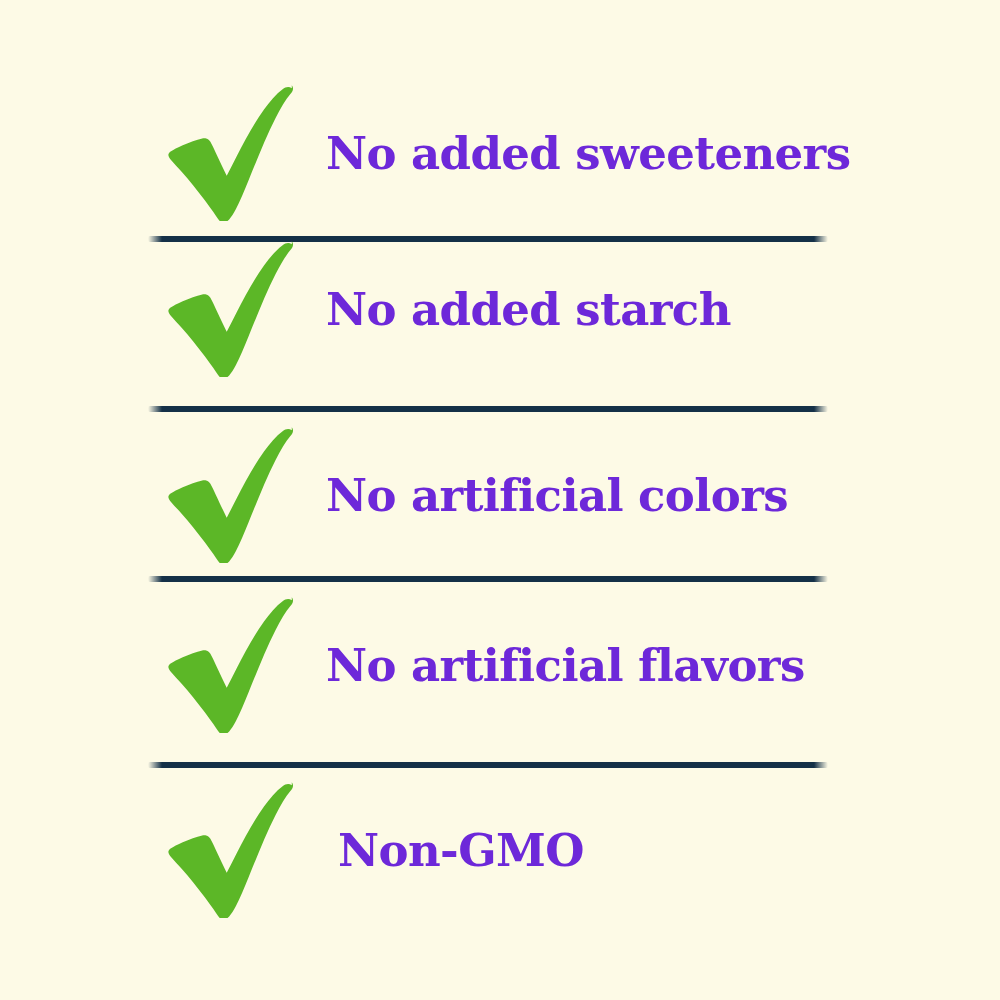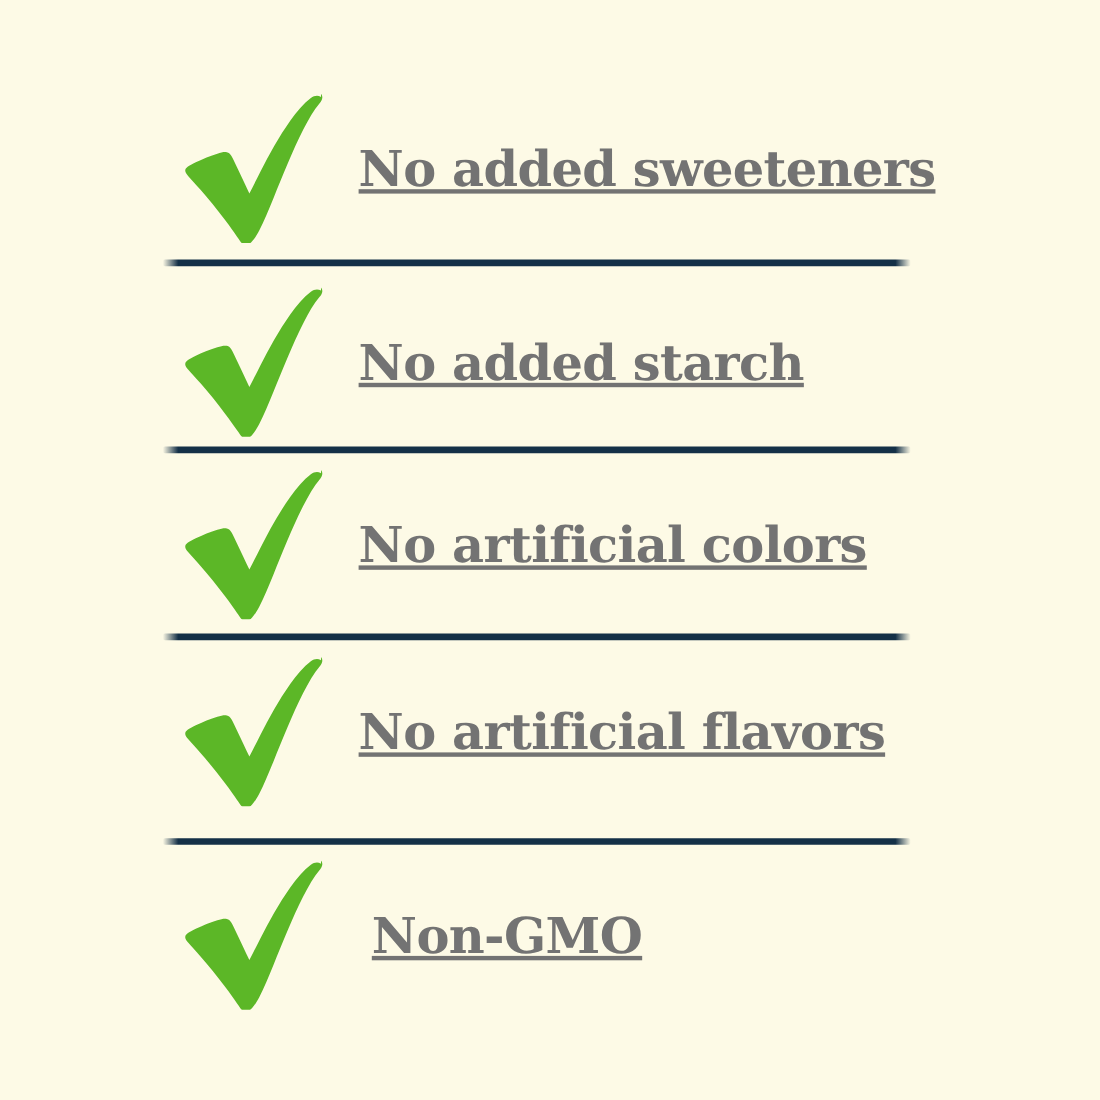--- a/index.html
+++ b/index.html
@@ -34,21 +34,21 @@
   .row {
     position: absolute;
     left: 150px;
     width: 700px;
     height: 170px;
     display: flex;
     align-items: center;
   }
 
   .row-1 { top: 68px; }
-  .row-2 { top: 244px; }
+  .row-2 { top: 224px; }
   .row-3 { top: 410px; }
   .row-4 { top: 580px; }
   .row-5 { top: 765px; gap: 12px; }
 
   .check-wrap {
     flex: 0 0 auto;
     width: 150px;
     height: 150px;
     display: flex;
     align-items: center;
@@ -58,28 +58,27 @@
 
   .check-wrap svg {
     display: block;
     width: 132px;
     height: 136px;
   }
 
   .row-label {
     flex: 1 1 auto;
     margin-left: 12px;
-    color: #737373;
+    color: #6d28d9;
     font-family: "DejaVu Serif", "Liberation Serif", serif;
     font-weight: bold;
     font-size: 45px;
     line-height: 1;
     letter-spacing: -0.6px;
     white-space: nowrap;
-    text-decoration: underline;
   }
 
   .divider {
     position: absolute;
     left: 148px;
     width: 680px;
     height: 6px;
     background: linear-gradient(to right,
         rgba(20,48,71,0) 0px,
         rgba(20,48,71,1) 14px,

